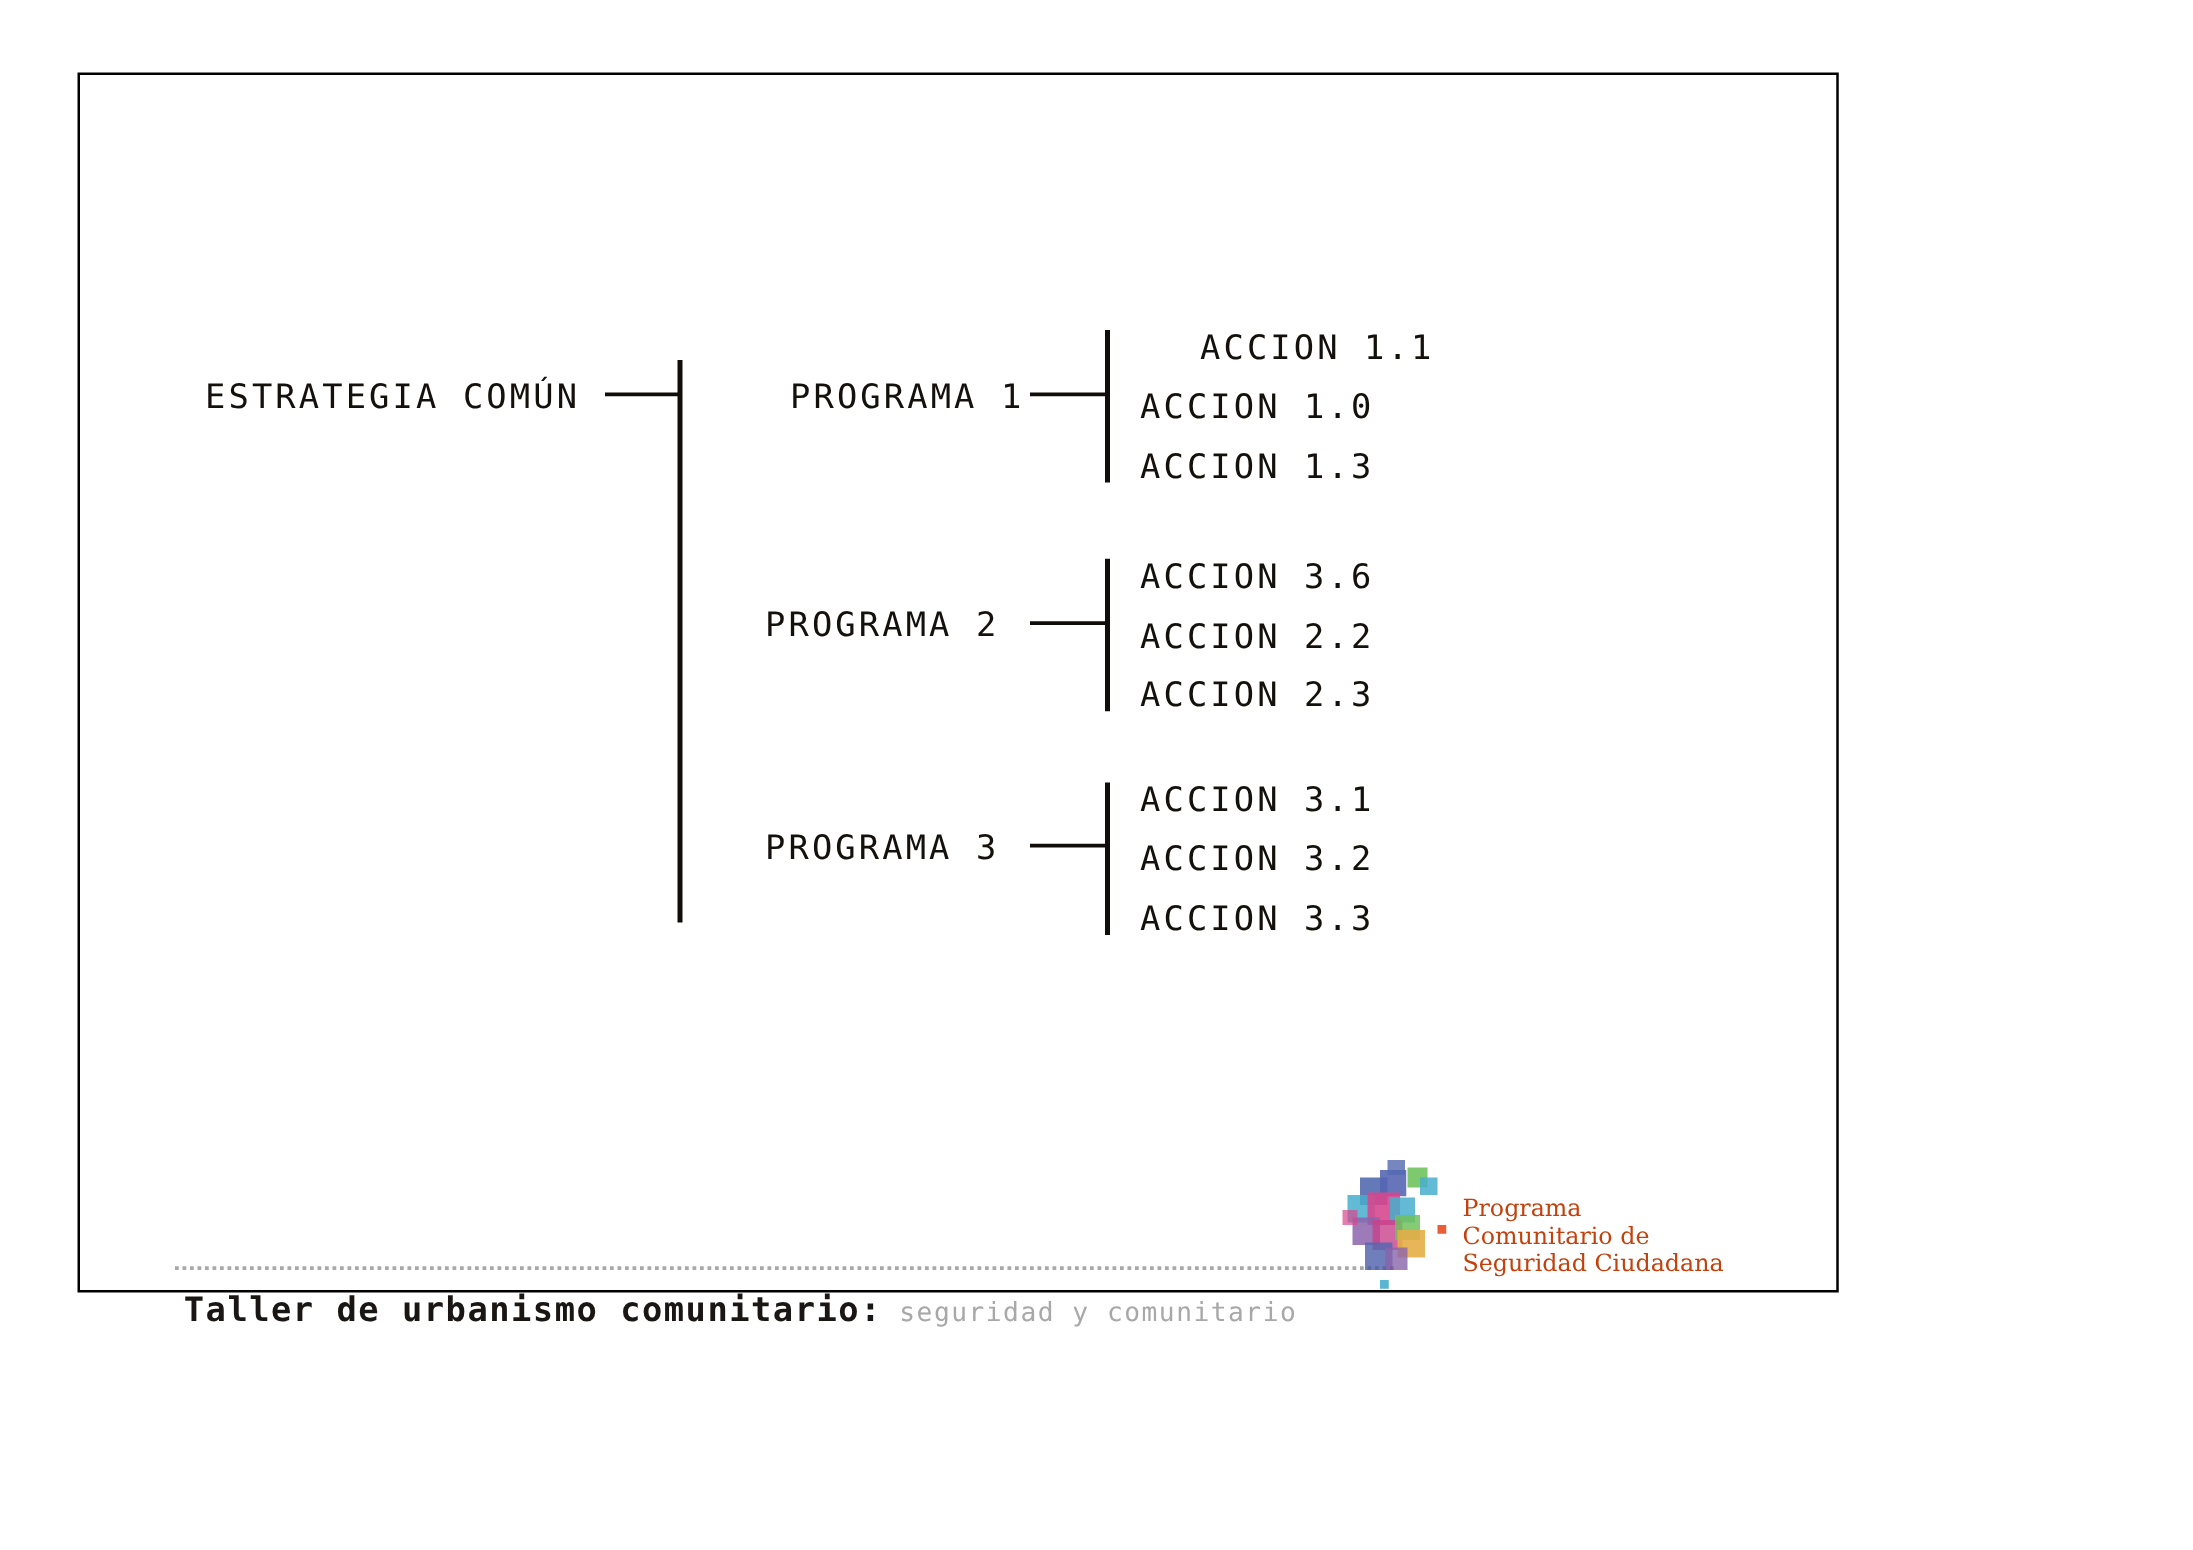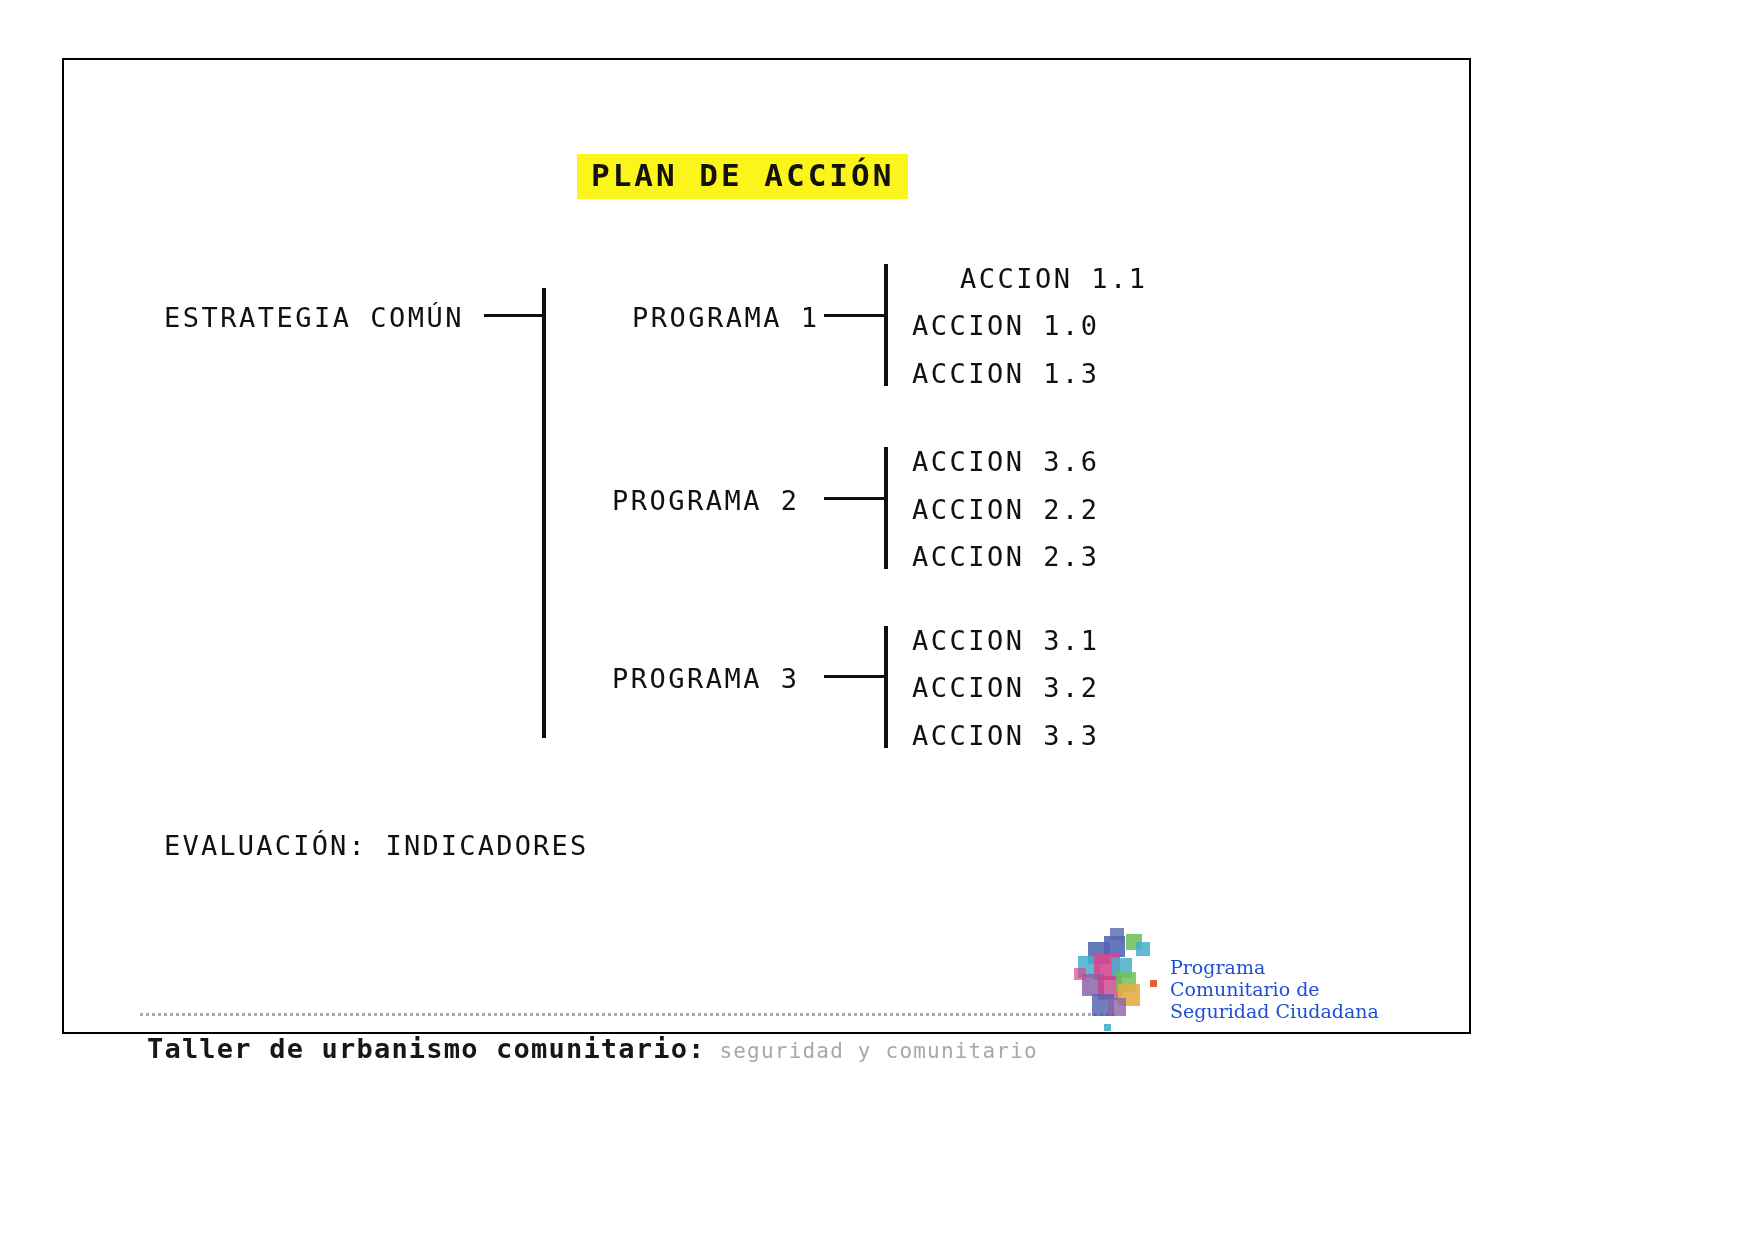--- a/index.html
+++ b/index.html
@@ -127,33 +127,30 @@
   }
   #logo-words {
     position: absolute;
     left: 104px;
     top: 28px;
     line-height: 1.16;
   }
   #logo-words div {
     font-family: "DejaVu Serif", "Liberation Serif", serif;
     font-size: 19px;
-    color: #1d4ed8;
+    color: #c2410c;
     white-space: nowrap;
     letter-spacing: 0px;
   }
 </style>
 </head>
 <body>
 
 <div id="slide">
 
-  <div id="title-band">
-    <span class="title-text">PLAN DE ACCIÓN</span>
-  </div>
 
   <div class="dlabel" style="left:100px; top:244px;">ESTRATEGIA COMÚN</div>
 
   <div class="hline" style="left:420px; top:254px; width:60px;"></div>
 
   <div class="vline" style="left:478px; top:228px; height:450px;"></div>
 
   <div class="dlabel" style="left:568px; top:244px;">PROGRAMA 1</div>
   <div class="hline" style="left:760px; top:254px; width:62px;"></div>
   <div class="vline" style="left:820px; top:204px; height:122px;"></div>
@@ -171,21 +168,20 @@
   <div class="dlabel" style="left:848px; top:483px;">ACCION 2.3</div>
 
   <div class="dlabel" style="left:548px; top:605px;">PROGRAMA 3</div>
   <div class="hline" style="left:760px; top:615px; width:62px;"></div>
   <div class="vline" style="left:820px; top:566px; height:122px;"></div>
 
   <div class="dlabel" style="left:848px; top:567px;">ACCION 3.1</div>
   <div class="dlabel" style="left:848px; top:614px;">ACCION 3.2</div>
   <div class="dlabel" style="left:848px; top:662px;">ACCION 3.3</div>
 
-  <div class="footstmt" style="left:100px; top:772px;">EVALUACIÓN: INDICADORES</div>
 
   <div id="dotted-rule"></div>
 
   <div id="credit-line">
     <span class="credit-strong">Taller de urbanismo comunitario:</span><span class="credit-soft"> seguridad y comunitario</span>
   </div>
 
   <div id="logo">
 
     <div id="logo-mark">

